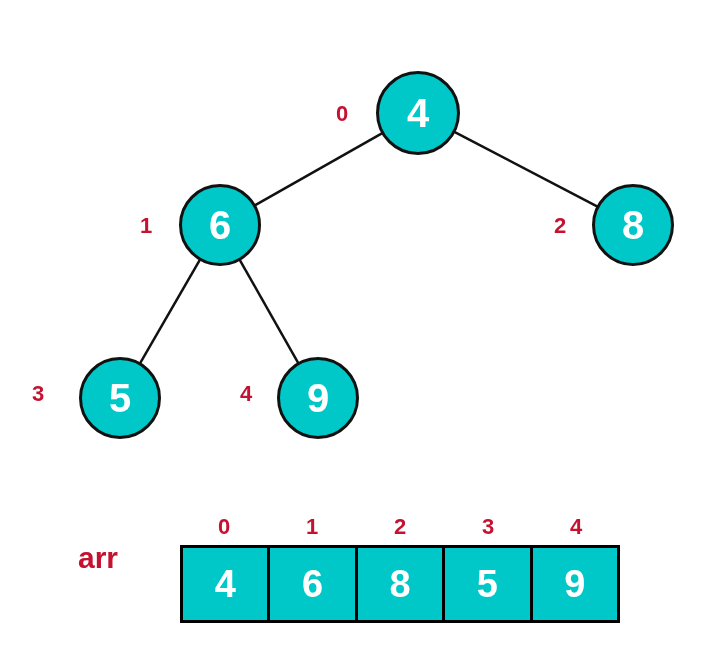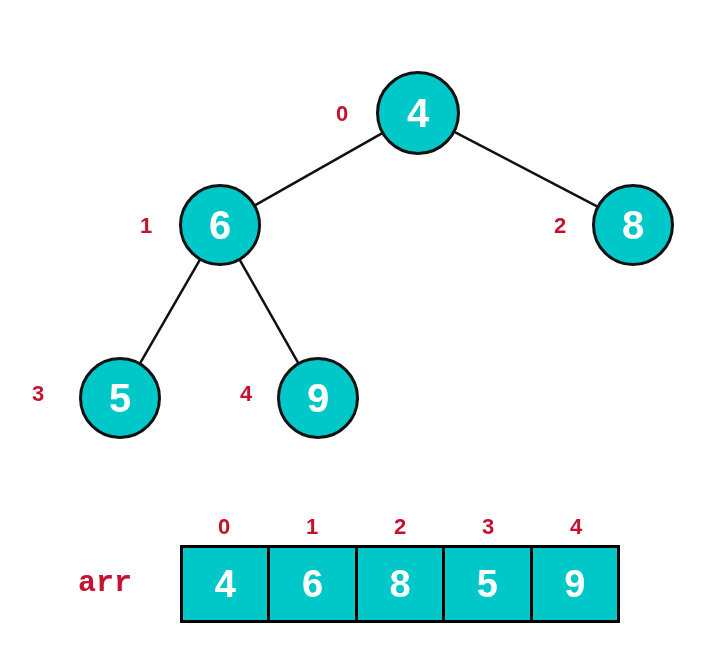--- a/index.html
+++ b/index.html
@@ -86,25 +86,25 @@
     text-align: center;
     color: #c41230;
     font-weight: bold;
     font-size: 22px;
     font-family: "Liberation Sans", sans-serif;
     line-height: 1;
   }
   .arr-label {
     position: absolute;
     left: 78px;
-    top: 568px;
+    top: 543px;
     color: #c41230;
     font-weight: bold;
     font-size: 30px;
-    font-family: Liberation Mono, monospace;
+    font-family: Liberation Sans, sans-serif;
     line-height: 1;
   }
 </style>
 </head>
 <body>
 
 <div id="canvas">
 
   <svg class="tree-svg" viewBox="0 0 702 480" xmlns="http://www.w3.org/2000/svg">
     <g id="edge-group" stroke="#111111" stroke-width="2.5" fill="none">

